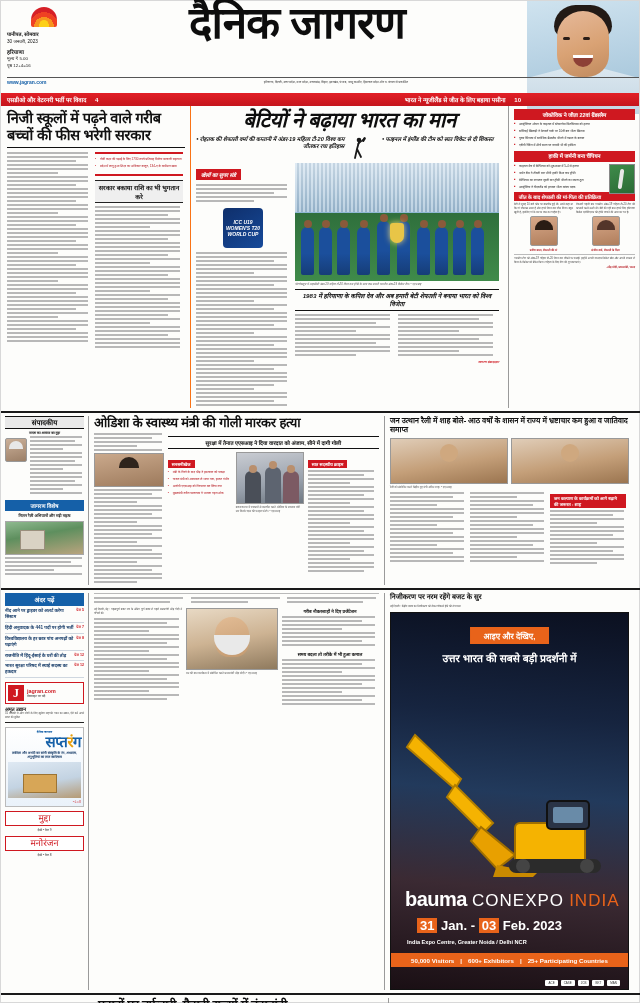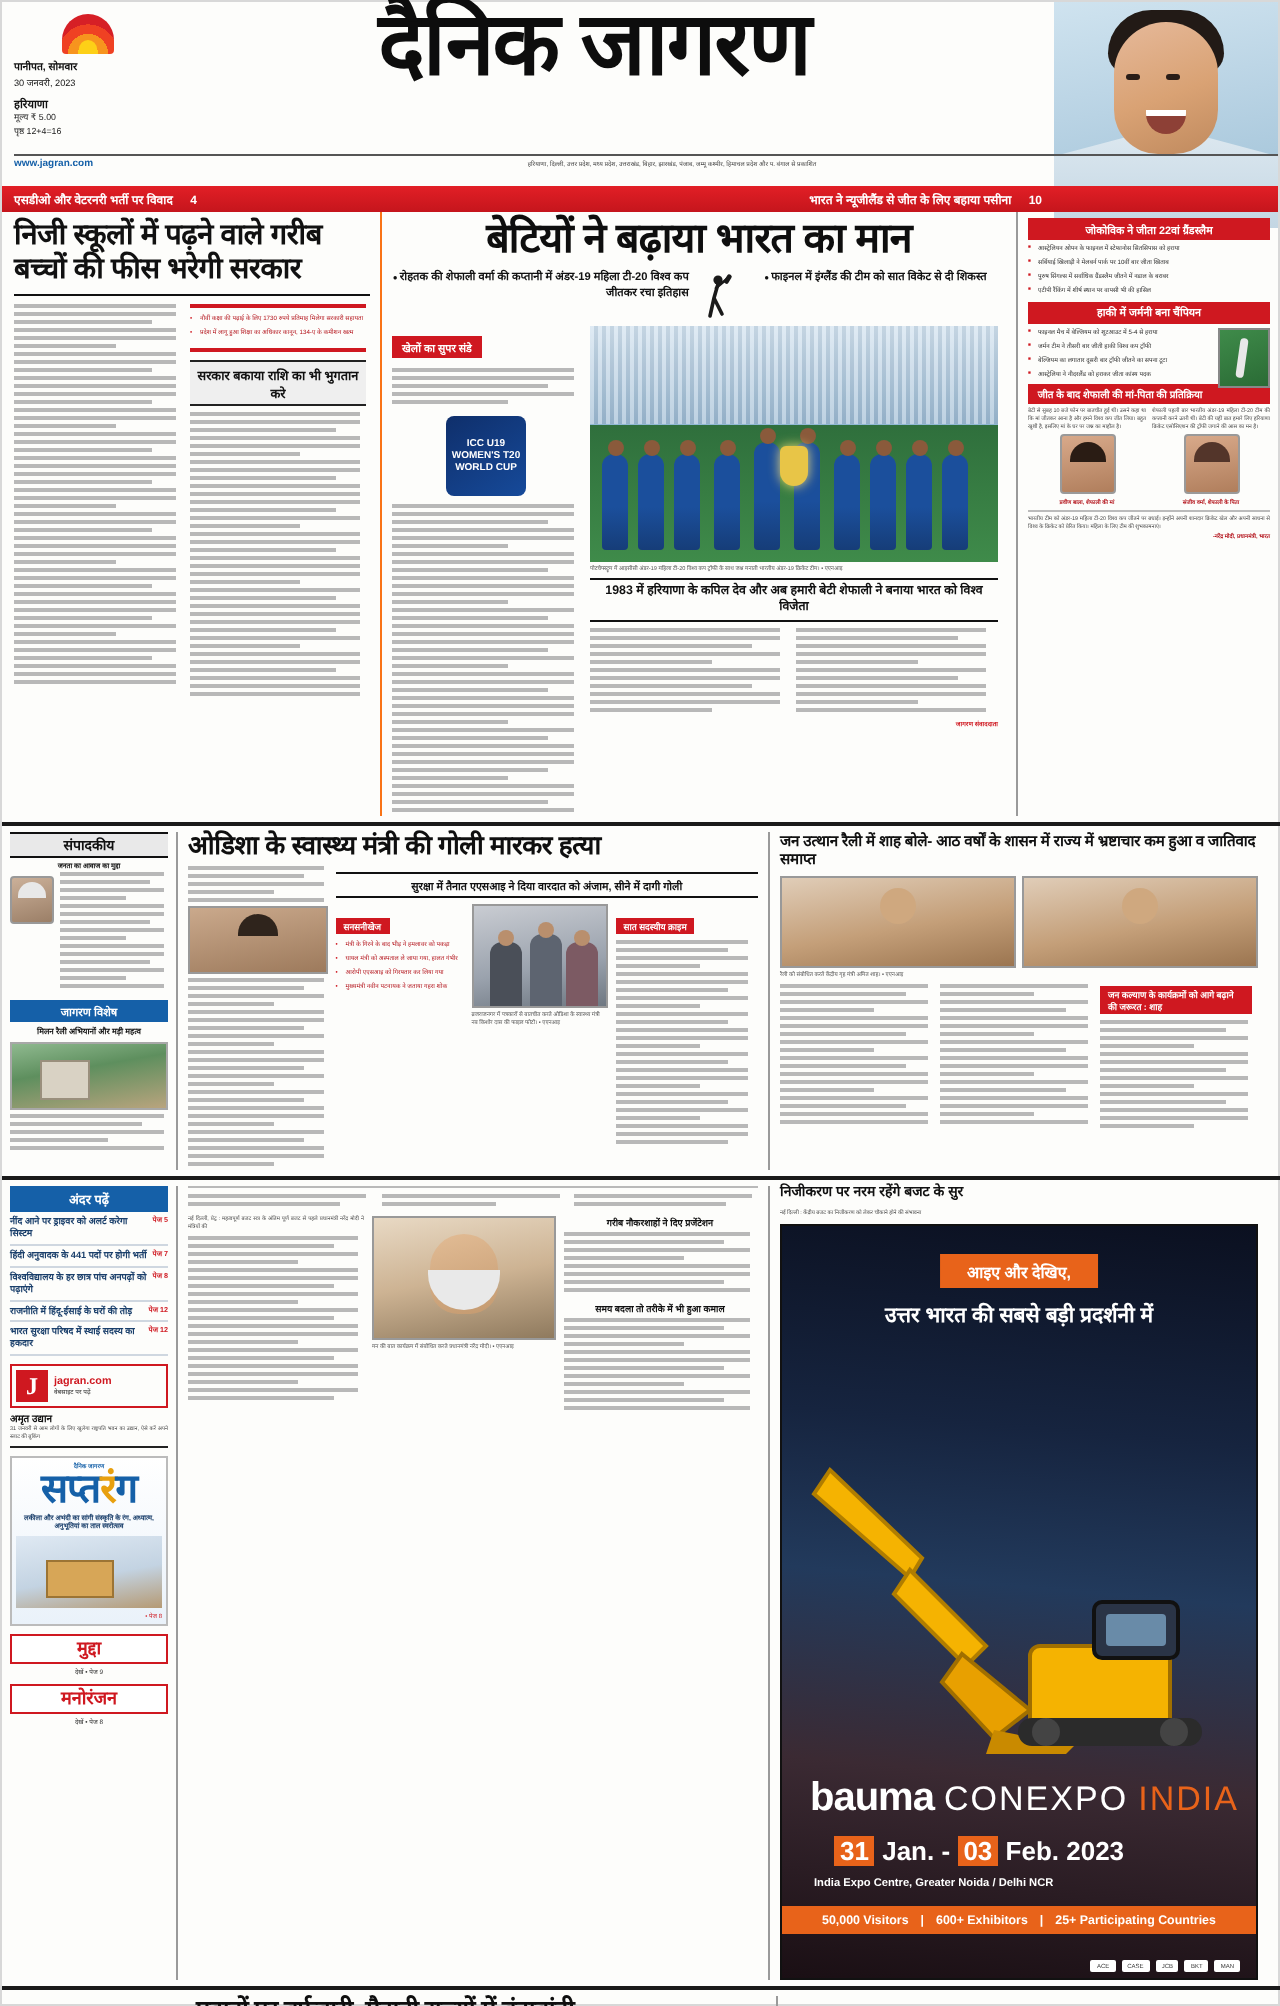--- a/index.html
+++ b/index.html
@@ -114,21 +114,21 @@
   .lead-c2 { width: 88px; }
   .bullets { border-top: 2px solid #cf1820; border-bottom: 2px solid #cf1820; padding: 3px 0; }
   .bullet { font-size: 3.1px; line-height: 1.45; color: #b3121a; padding-left: 5px; position: relative; margin-bottom: 2.5px; }
   .bullet:before { content: "•"; position: absolute; left: 0; color: #cf1820; }
   .subbox-h {
     margin-top: 4px; background: #efefef; border-top: 1.2px solid #222; border-bottom: 1.2px solid #222;
     font-size: 6.4px; font-weight: bold; text-align: center; color: #111; padding: 1.5px 0;
   }
 
   
-  .splash { width: 318px; padding: 3px 5px 0 5px; border-right: 1px solid #9a9a9a; }
+  .splash { width: 318px; padding: 3px 5px 0 5px; border-right: 1px solid #9a9a9a; font-style: italic; }
   .splash-h {
     font-size: 20.5px; font-weight: bold; color: #0e0e0e; text-align: center;
     line-height: 1.1; letter-spacing: -.4px;
   }
   .splash-subrow { display: flex; align-items: flex-start; gap: 4px; margin-top: 4px; }
   .splash-sub {
     font-size: 5.6px; font-weight: bold; color: #111; line-height: 1.4;
   }
   .splash-sub.l { width: 150px; text-align: right; }
   .splash-sub.r { width: 132px; text-align: center; }
@@ -302,32 +302,32 @@
     font-size: 12px; font-weight: bold; text-align: center; line-height: 16px;
     font-family: "Liberation Serif", serif;
   }
   .jc-t1 { font-size: 5.4px; font-weight: bold; color: #cf1820; }
   .jc-t2 { font-size: 3.2px; color: #333; }
   .saptarang {
     margin-top: 4px; border: 1px solid #bbb; padding: 2px;
     background: linear-gradient(180deg,#ffffff,#eaf2fa);
   }
   .sr-small { font-size: 3px; color: #1560a8; font-weight: bold; text-align: center; }
-  .sr-word { font-size: 20px; font-weight: bold; color: #1560a8; text-align: center; line-height: 1; letter-spacing: -.5px; }
+  .sr-word { font-size: 15px; font-weight: bold; color: #1560a8; text-align: right; line-height: 1; letter-spacing: -.5px; }
   .sr-word i { color: #e8a00f; font-style: normal; }
   .sr-sub { font-size: 3.4px; font-weight: bold; color: #1a3f6b; text-align: center; line-height: 1.3; margin-top: 2px; }
   .sr-img { width: 100%; height: 36px; margin-top: 2px;
     background: linear-gradient(170deg,#dfe9f3 0%, #c3d3e2 55%, #b59a74 100%); position: relative; }
   .sr-img:after { content: ""; position: absolute; left: 20%; bottom: 5px; width: 44%; height: 46%;
     background: #d7a657; border: 1px solid #9c7434; }
   .chip {
     margin-top: 4px; border: 1.5px solid #cf1820; background: #fff; padding: 2px 0;
     text-align: center;
   }
-  .chip-t { font-size: 9px; font-weight: bold; color: #cf1820; line-height: 1; }
+  .chip-t { font-size: 9px; font-weight: normal; color: #cf1820; line-height: 1; }
   .chip-s { font-size: 3.2px; color: #333; margin-top: 2px; }
 
   .modi-col { width: 296px; padding: 0 5px; border-right: 1px solid #9a9a9a; }
   .modi-h { font-size: 12.5px; font-weight: bold; color: #0f0f0f; line-height: 1.15; letter-spacing: -.3px; }
   .modi-grid { display: flex; gap: 4px; margin-top: 3px; }
   .modi-photo {
     width: 92px; height: 62px; border: 1px solid #999;
     background: linear-gradient(170deg,#e8d9c4 0%, #cdb393 50%, #8f7a5e 100%);
     position: relative; overflow: hidden;
   }

